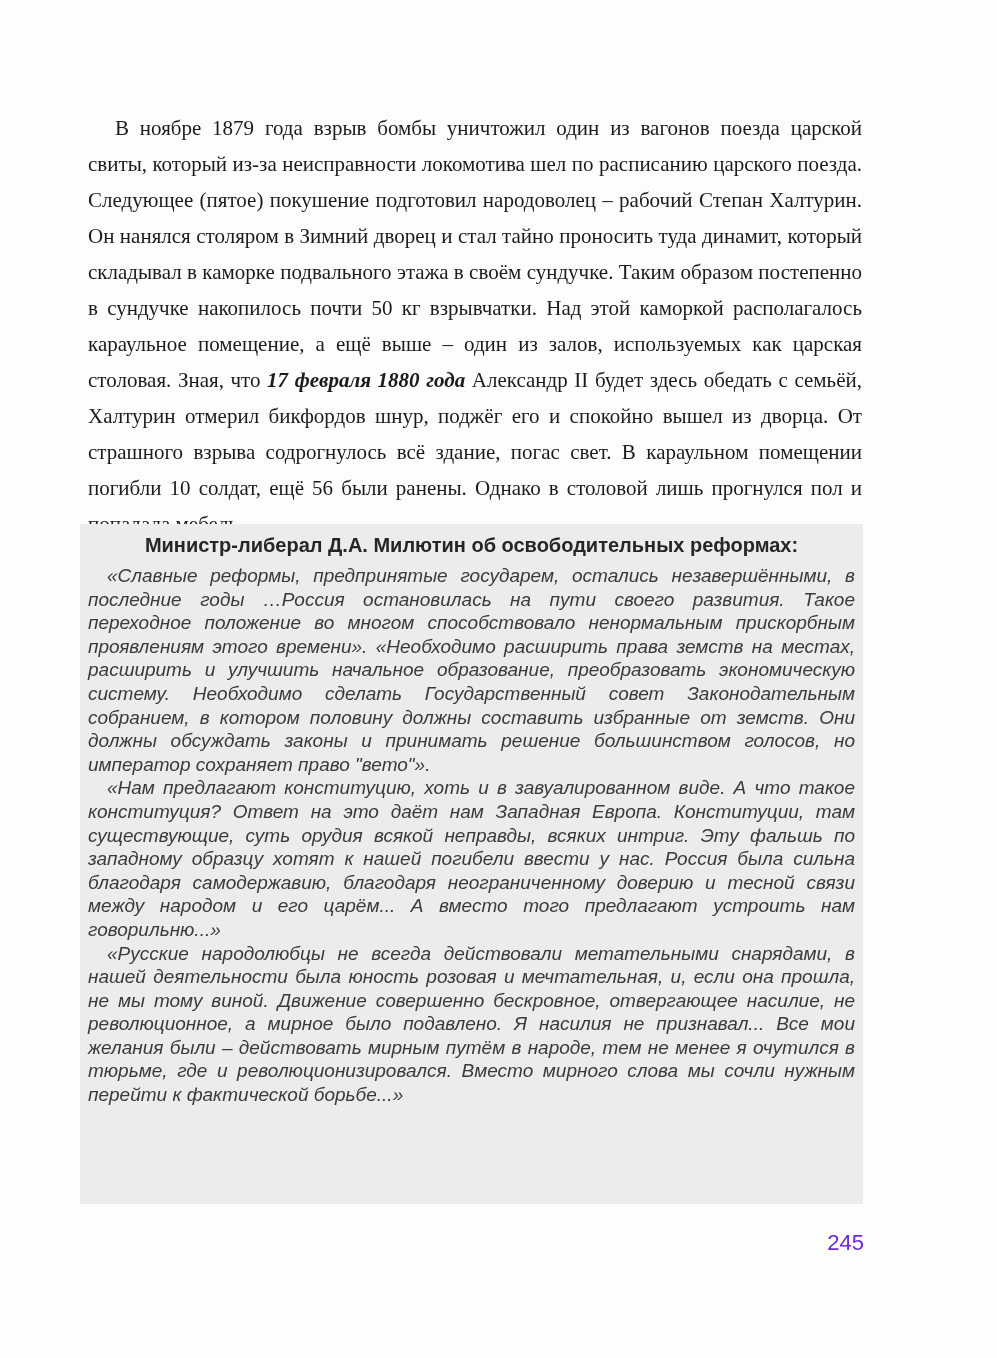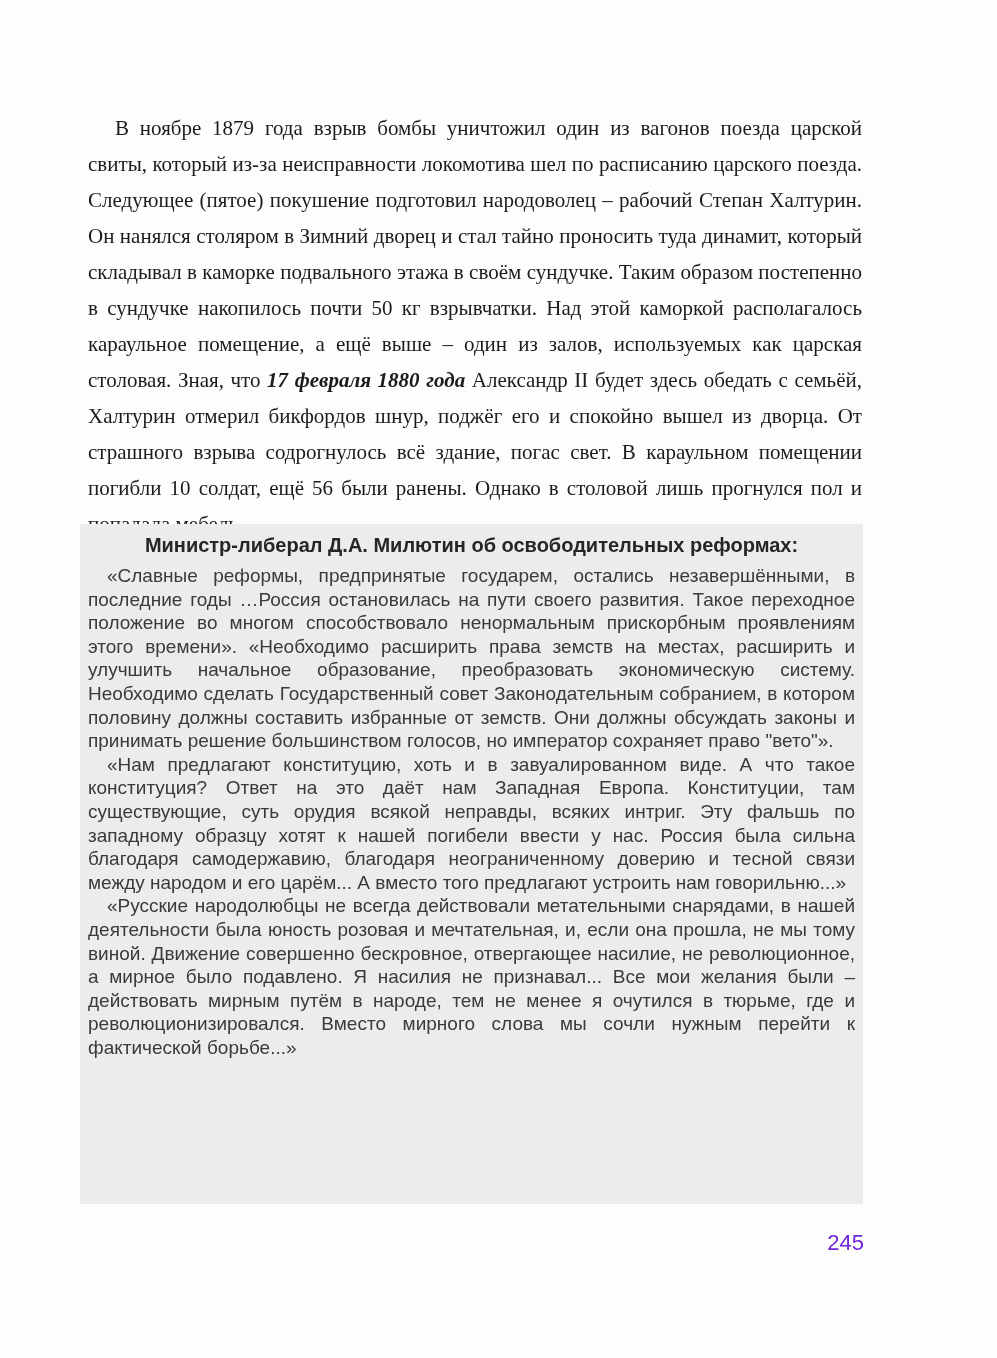--- a/index.html
+++ b/index.html
@@ -61,20 +61,21 @@
     margin-top: 2px;
   }
   .source-section .src-quote {
     font-family: "Liberation Sans", "DejaVu Sans", sans-serif;
     font-size: 19px;
     line-height: 23.6px;
     color: #3a3a3a;
     text-align: justify;
     text-indent: 19px;
     margin: 0;
+    font-style: italic;
   }
   
   .page-number {
     position: absolute;
     left: 820px;
     top: 1230px;
     width: 44px;
     font-family: "Liberation Sans", "DejaVu Sans", sans-serif;
     font-size: 22px;
     color: #6d28d9;

